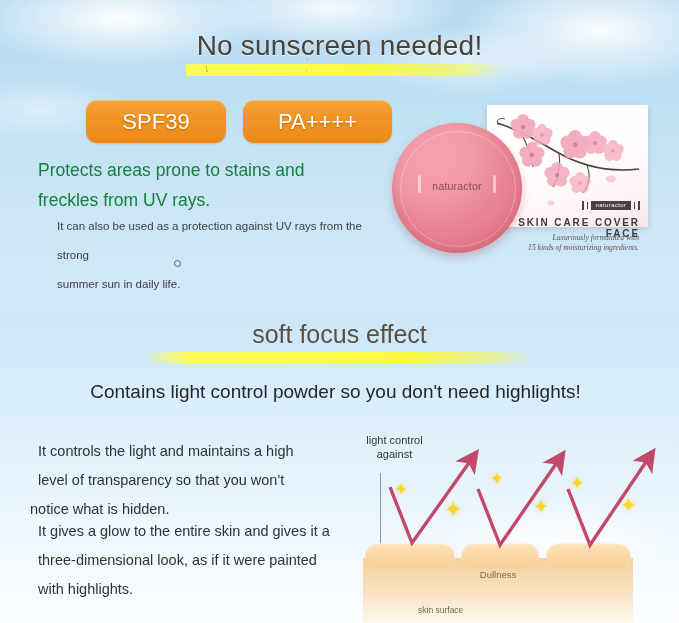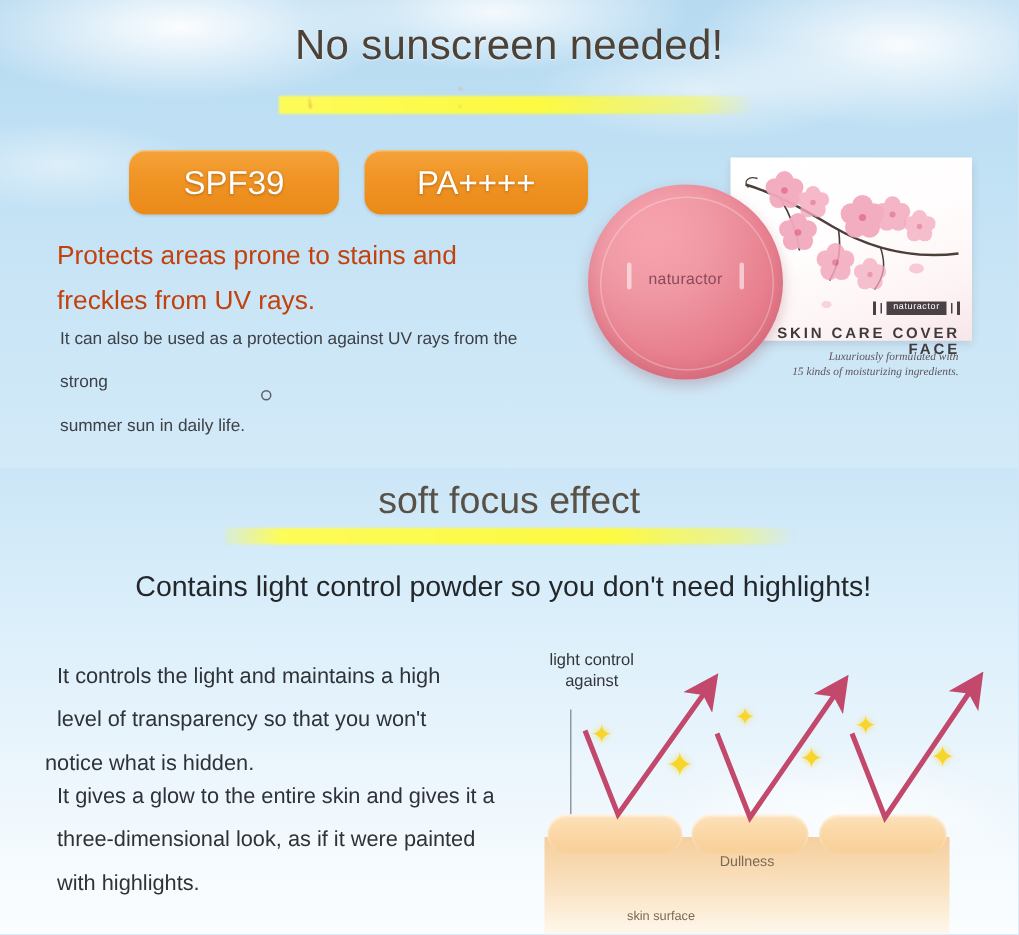--- a/index.html
+++ b/index.html
@@ -25,21 +25,21 @@
   .sky-bottom{
     position:absolute;left:0;top:312px;width:679px;height:311px;
     background:
       radial-gradient(ellipse 170px 55px at 560px 230px, rgba(255,255,255,.75) 0%, rgba(255,255,255,0) 72%),
       linear-gradient(180deg,#cbe6f7 0%, #d9eefa 28%, #e8f4fc 58%, #f4fafe 82%, #fbfdff 100%);
   }
   
   .abs{position:absolute;}
   
   .headline{
-    left:0;top:14px;width:679px;text-align:center;
+    left:0;top:30px;width:679px;text-align:center;
     font-size:28px;color:#4c4238;letter-spacing:.2px;
     text-shadow:0 1px 1px rgba(255,255,255,.6);
     z-index:4;
   }
   .hl-stripe{
     position:absolute;left:186px;top:64px;width:317px;height:12px;
     background:linear-gradient(90deg,#fdfc58 0%,#fcfa42 55%,rgba(252,250,66,.55) 88%,rgba(252,250,66,0) 100%);
     filter:blur(.6px);z-index:3;
   }
   .hl-stripe .sparkles{
@@ -58,29 +58,29 @@
     display:flex;align-items:center;justify-content:center;
     color:#fff;font-size:22px;
     text-shadow:0 1px 2px rgba(150,80,0,.65);
     z-index:4;
     margin-left:44px;
   }
   #badge-spf{left:42px;width:140px;}
   #badge-pa{left:199px;width:149px;}
   
   .p-big{
-    left:38px;width:330px;font-size:17.5px;color:#c2410c;line-height:30px;
+    left:38px;width:330px;font-size:17.5px;color:#15803d;line-height:30px;
     z-index:4;
   }
   #para-main{top:155px;}
   .p-small{
     left:40px;width:330px;font-size:11.5px;color:#3d4145;line-height:29px;
     z-index:4;
   }
-  #para-sub{top:212px;}
+  #para-sub{top:212px;margin-left:17px;}
   .tiny-circle{
     position:absolute;left:174px;top:260px;width:5px;height:5px;
     border:1px solid #5a6068;border-radius:50%;z-index:4;
   }
   
   .product{position:absolute;left:380px;top:95px;width:290px;height:185px;z-index:5;}
   .box{
     position:absolute;left:107px;top:10px;width:161px;height:122px;
     background:linear-gradient(160deg,#ffffff 0%,#fffdfd 45%,#fdf3f4 78%,#f8e6e9 100%);
     box-shadow:0 2px 6px rgba(90,70,80,.18);

